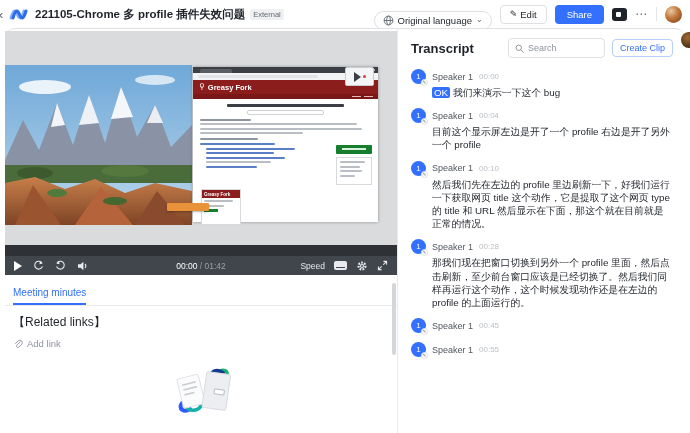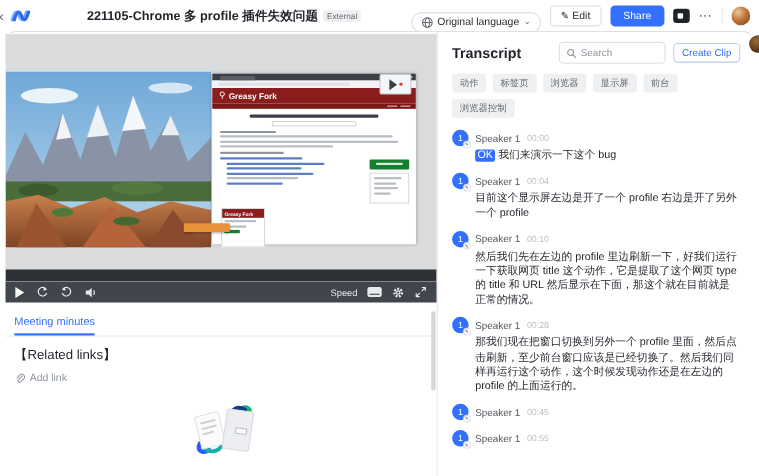--- a/index.html
+++ b/index.html
@@ -6,21 +6,21 @@
   html,body { background:#f5f6f7; }
   .app {
     position:relative; width:690px; height:433px; background:#fff;
     font-family:"Liberation Sans","DejaVu Sans",sans-serif; color:#1f2329;
     overflow:hidden;
   }
   
   .topbar { height:28px; display:flex; align-items:center; padding:0 8px 0 2px; }
   .back { font-size:13px; color:#646a73; width:8px; line-height:1; margin-left:-3px; }
   .logo { width:20px; height:20px; margin:0 6px 0 2px; flex:none; }
-  .title-block { display:flex; flex-direction:column; justify-content:flex-start;margin-left:44px; }
+  .title-block { display:flex; flex-direction:column; justify-content:flex-start; }
   .title-row { display:flex; align-items:center; gap:5px; }
   .doc-title { font-size:11.5px; font-weight:bold; color:#1f2329; }
   .badge { font-size:7.5px; color:#646a73; background:#eff0f1; border-radius:2px; padding:1px 3px; }
   .meta-row { display:flex; align-items:center; gap:5px; margin-top:1px; }
   .meta { font-size:8px; color:#8f959e; }
   .meta-divider { width:1px; height:8px; background:#e3e5e8; }
   .viewer-avatar { width:10px; height:10px; border-radius:50%; background:#3370ff; color:#fff;
     font-size:6.5px; display:flex; align-items:center; justify-content:center; }
   .topbar-right { margin-left:auto; display:flex; align-items:center; gap:8px; }
   .pill-btn { display:flex; align-items:center; gap:4px; border:1px solid #dee0e3; border-radius:13px;
@@ -282,20 +282,23 @@
                 <polygon points="4.4,1.2 1.4,3.8 5,4.6" fill="#e8eaed"></polygon>
               </svg>
           </span>
           <span class="pb-icon">
             <svg class="icon" width="12" height="12" viewBox="0 0 12 12">
                 <polygon points="1,4.2 3.6,4.2 6.4,1.8 6.4,10.2 3.6,7.8 1,7.8" fill="#e8eaed"></polygon>
                 <path d="M8 4 A2.8 2.8 0 0 1 8 8" fill="none" stroke="#e8eaed" stroke-width="1.1"></path>
               </svg>
           </span>
         </div>
+        <div class="pb-center">
+          <span class="cur">00:00</span><span class="tot"> / 01:42</span>
+        </div>
         <div class="pb-right">
           <span class="speed">Speed</span>
           <span class="ccbox"></span>
           <span class="pb-icon">
             <svg class="icon" width="12" height="12" viewBox="0 0 12 12">
                 <circle cx="6" cy="6" r="3.4" fill="none" stroke="#e8eaed" stroke-width="2.2" stroke-dasharray="1.7 1.25"></circle>
                 <circle cx="6" cy="6" r="1.5" fill="none" stroke="#e8eaed" stroke-width="1.1"></circle>
               </svg>
           </span>
           <span class="pb-icon">
@@ -350,28 +353,20 @@
             <svg class="icon" width="9" height="9" viewBox="0 0 12 12">
               <circle cx="5" cy="5" r="3.6" fill="none" stroke="#8f959e" stroke-width="1.3"></circle>
               <line x1="7.8" y1="7.8" x2="11" y2="11" stroke="#8f959e" stroke-width="1.3" stroke-linecap="round"></line>
             </svg>
             <input placeholder="Search" style="">
           </div>
           <button class="clip-btn">Create Clip</button>
         </div>
       </div>
 
-      <div class="chips">
-          <span class="chip">动作</span>
-          <span class="chip">标签页</span>
-          <span class="chip">浏览器</span>
-          <span class="chip">显示屏</span>
-          <span class="chip">前台</span>
-          <span class="chip">浏览器控制</span>
-        </div>
 
       <div class="entries">
           <div class="entry">
             <div class="e-head">
               <span class="s-avatar">1<span class="pen">✎</span></span>
               <span class="s-name">Speaker 1</span>
               <span class="s-time">00:00</span>
             </div>
             <div class="e-text"><span class="hl">OK</span> 我们来演示一下这个 bug</div>
           </div>

